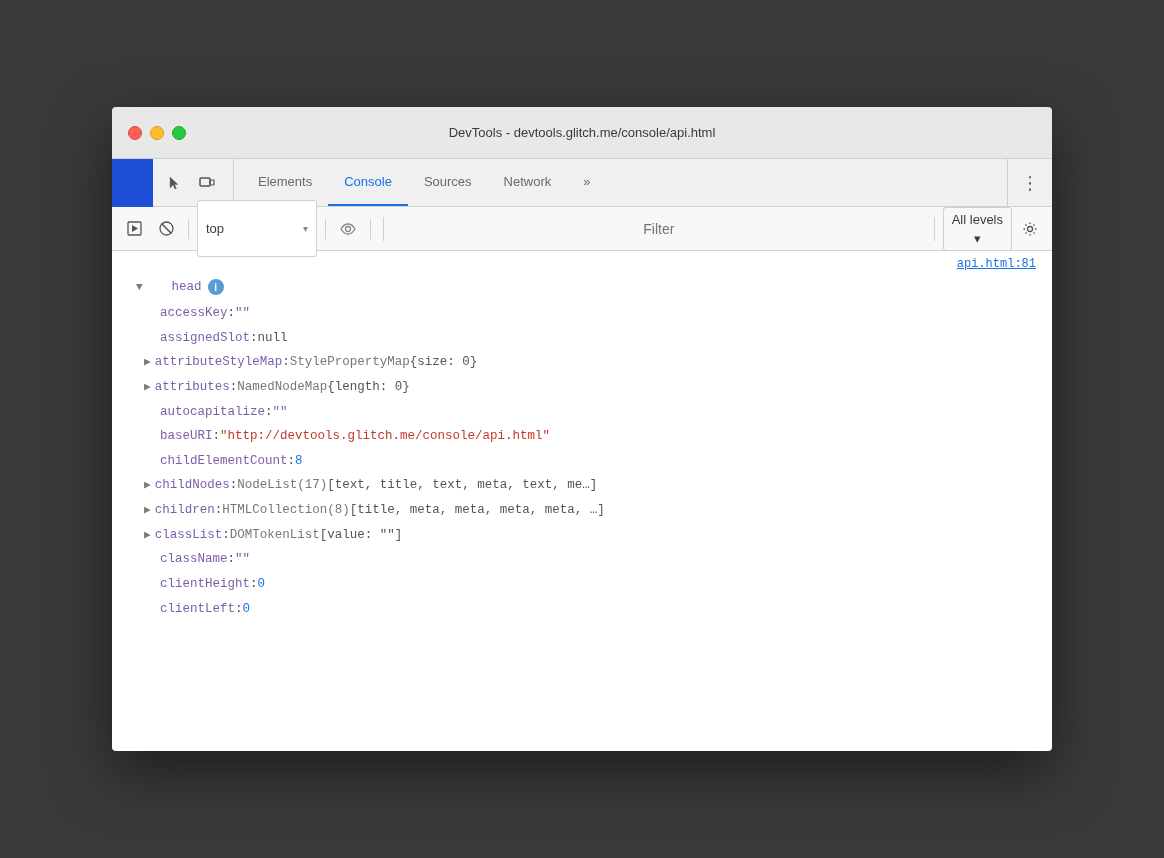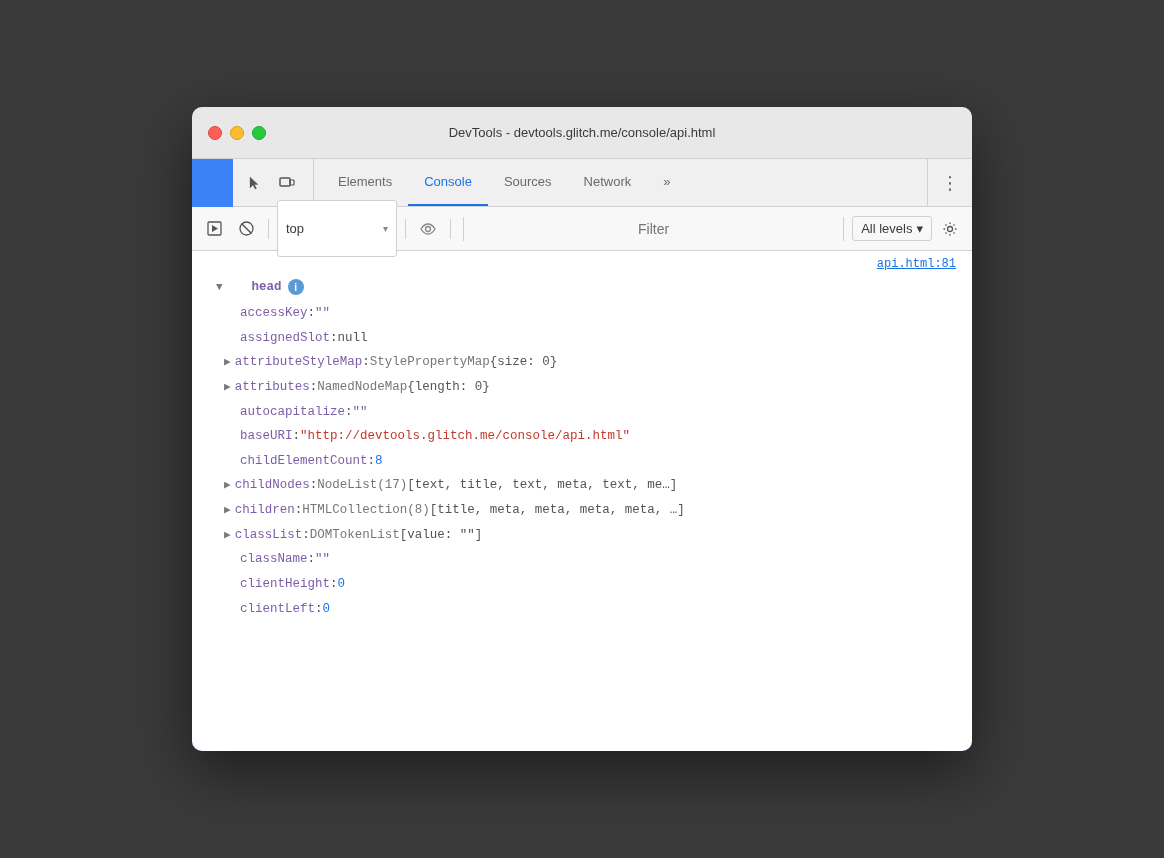--- a/index.html
+++ b/index.html
@@ -7,25 +7,25 @@
     body {
       background: #3a3a3a;
       display: flex;
       justify-content: center;
       align-items: center;
       min-height: 100vh;
       font-family: -apple-system, BlinkMacSystemFont, "Helvetica Neue", sans-serif;
     }
 
     .window {
-      width: 780px;
-      border-radius: 10px;
+      width: 940px;
+      border-radius: 4px;
       overflow: hidden;
       box-shadow: 0 20px 60px rgba(0,0,0,0.5);
-      background: #3b82f6;
+      background: #1d4ed8;
     }
 
     .titlebar {
       background: #e8e8e8;
       height: 52px;
       display: flex;
       align-items: center;
       padding: 0 16px;
       border-bottom: 1px solid #d0d0d0;
       position: relative;
@@ -219,20 +219,21 @@
       display: flex;
       align-items: center;
       gap: 4px;
       padding: 4px 8px;
       border: 1px solid #d0d0d0;
       border-radius: 3px;
       background: #f8f8f8;
       cursor: pointer;
       font-size: 13px;
       color: #3a3a3a;
+      flex-direction: column;
     }
 
     .gear-btn {
       width: 28px;
       height: 28px;
       display: flex;
       align-items: center;
       justify-content: center;
       cursor: pointer;
       color: #5a5a5a;
@@ -277,21 +278,21 @@
 
     .head-row {
       padding: 6px 16px 6px 24px;
       display: flex;
       align-items: center;
       gap: 6px;
     }
 
     .head-label {
       color: #7c5ea8;
-      font-weight: 700;
+      font-weight: 400;
       padding-left: 23px;
     }
 
     .info-badge {
       width: 16px;
       height: 16px;
       border-radius: 50%;
       background: #5b9bd5;
       color: white;
       font-size: 10px;

